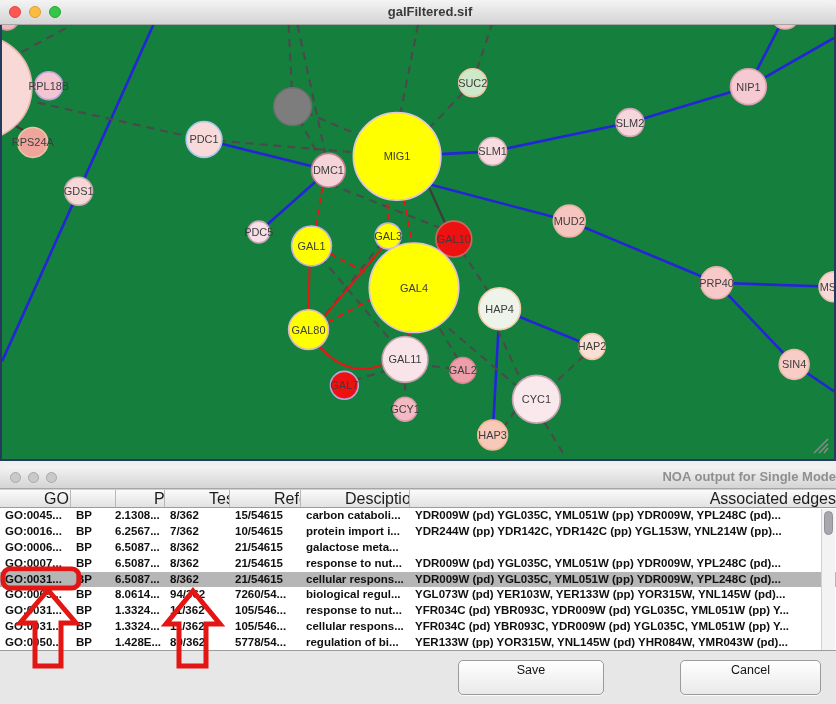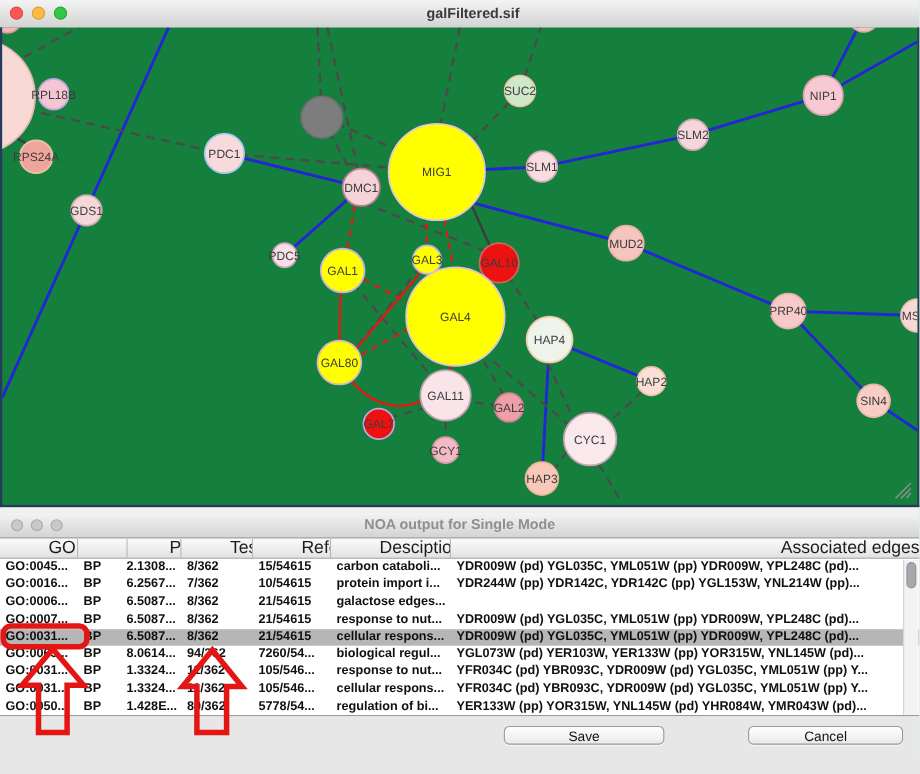--- a/index.html
+++ b/index.html
@@ -7,21 +7,21 @@
        font-family:"Liberation Sans",sans-serif;background:#f0f0f0;}
 
   
   .titlebar{position:absolute;left:0;width:836px;box-sizing:border-box;
             background:linear-gradient(#f4f4f4,#d4d4d4);
             border-bottom:1px solid #a6a6a6;}
   .titlebar.top{top:0;height:25px;border-radius:8px 8px 0 0;}
   .titlebar.bottom{top:466px;height:23px;border-radius:7px 7px 0 0;}
   .title-text{position:absolute;left:0;width:100%;text-align:center;font-size:13px;}
   .titlebar.top .title-text{top:4px;color:#3a3a3a;font-weight:700;padding-left:12px;}
-  .titlebar.bottom .title-text{top:3px;color:#8f8f8f;font-weight:700;}
+  .titlebar.bottom .title-text{top:3px;color:#8f8f8f;font-weight:700;text-align:right;}
   .light{position:absolute;border-radius:50%;box-sizing:border-box;}
   .titlebar.top .light{width:12px;height:12px;top:6px;}
   .titlebar.bottom .light{width:11px;height:11px;top:6px;}
   .l1{left:9px;} .l2{left:29px;} .l3{left:49px;}
   .titlebar.bottom .l1{left:10px;} .titlebar.bottom .l2{left:28px;} .titlebar.bottom .l3{left:46px;}
 
   
   .canvas{position:absolute;top:25px;left:0;width:836px;height:436px;box-sizing:border-box;
           background:#15803d;border:2px solid #263a5c;border-top:none;}
   .canvas svg{display:block;width:832px;height:432px;}
@@ -41,21 +41,21 @@
   .trow{display:grid;grid-template-columns:71px 39px 55px 65px 71px 109px 1fr;height:15.89px;font-weight:bold;}
   .trow.selected{background:#b6b6b6;}
   .tc{font-size:11.5px;color:#101010;line-height:15.9px;padding-left:5px;
       overflow:hidden;white-space:nowrap;}
   .scrollbar{position:absolute;top:509px;right:1px;width:14px;height:141px;
              background:#f3f3f3;border-left:1px solid #d2d2d2;box-sizing:border-box;}
   .thumb{position:absolute;left:2px;top:2px;width:9px;height:24px;border-radius:5px;
          background:#a7a7ad;border:1px solid #909096;box-sizing:border-box;}
 
   
-  .btn{position:absolute;top:660px;height:17px;box-sizing:border-box;
+  .btn{position:absolute;top:660px;height:35px;box-sizing:border-box;
        border:1px solid #9b9b9b;border-radius:5px;
        background:linear-gradient(#ffffff,#e9e9e9);
        font-size:12.5px;color:#141414;text-align:center;line-height:19px;
        box-shadow:0 1px 0 rgba(255,255,255,.8);}
   #save-btn{left:458px;width:146px;}
   #cancel-btn{left:680px;width:141px;}
 
   
   .overlay{position:absolute;top:0;left:0;width:836px;height:704px;pointer-events:none;z-index:50;}
 </style>
@@ -227,21 +227,21 @@
         <div class="tc">10/54615</div>
         <div class="tc">protein import i...</div>
         <div class="tc">YDR244W (pp) YDR142C, YDR142C (pp) YGL153W, YNL214W (pp)...</div>
       </div>
       <div class="trow">
         <div class="tc">GO:0006...</div>
         <div class="tc">BP</div>
         <div class="tc">6.5087...</div>
         <div class="tc">8/362</div>
         <div class="tc">21/54615</div>
-        <div class="tc">galactose edges...</div>
+        <div class="tc">galactose meta...</div>
       </div>
       <div class="trow">
         <div class="tc">GO:0007...</div>
         <div class="tc">BP</div>
         <div class="tc">6.5087...</div>
         <div class="tc">8/362</div>
         <div class="tc">21/54615</div>
         <div class="tc">response to nut...</div>
         <div class="tc">YDR009W (pd) YGL035C, YML051W (pp) YDR009W, YPL248C (pd)...</div>
       </div>

